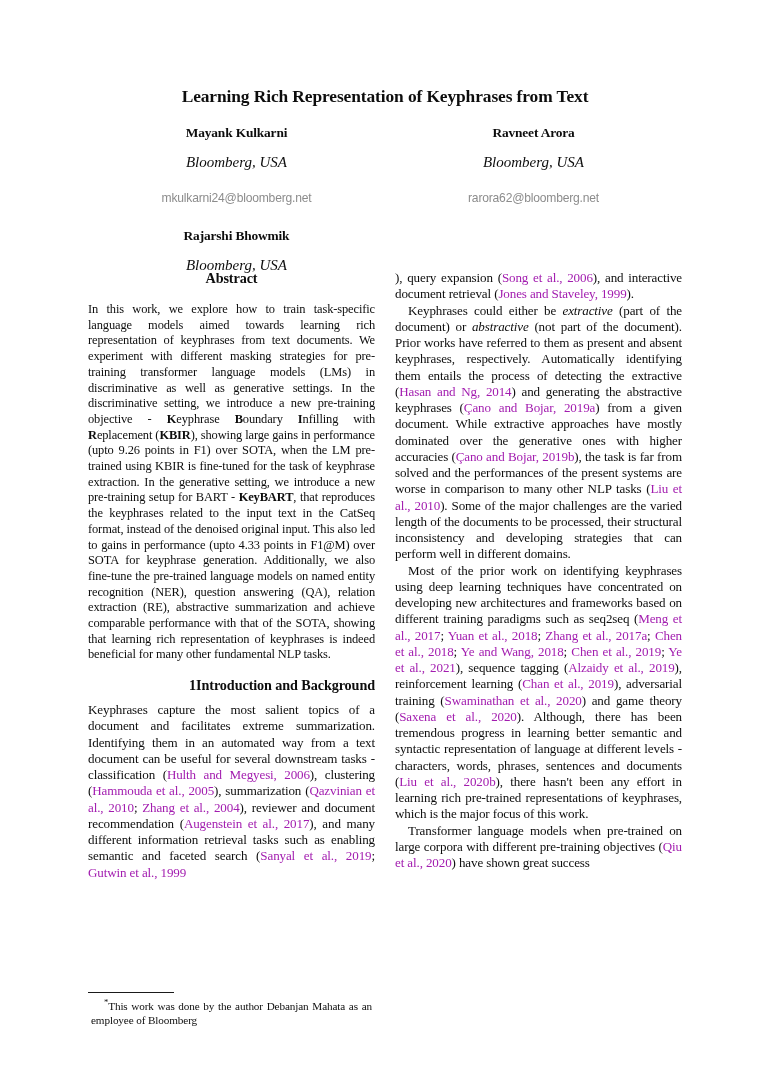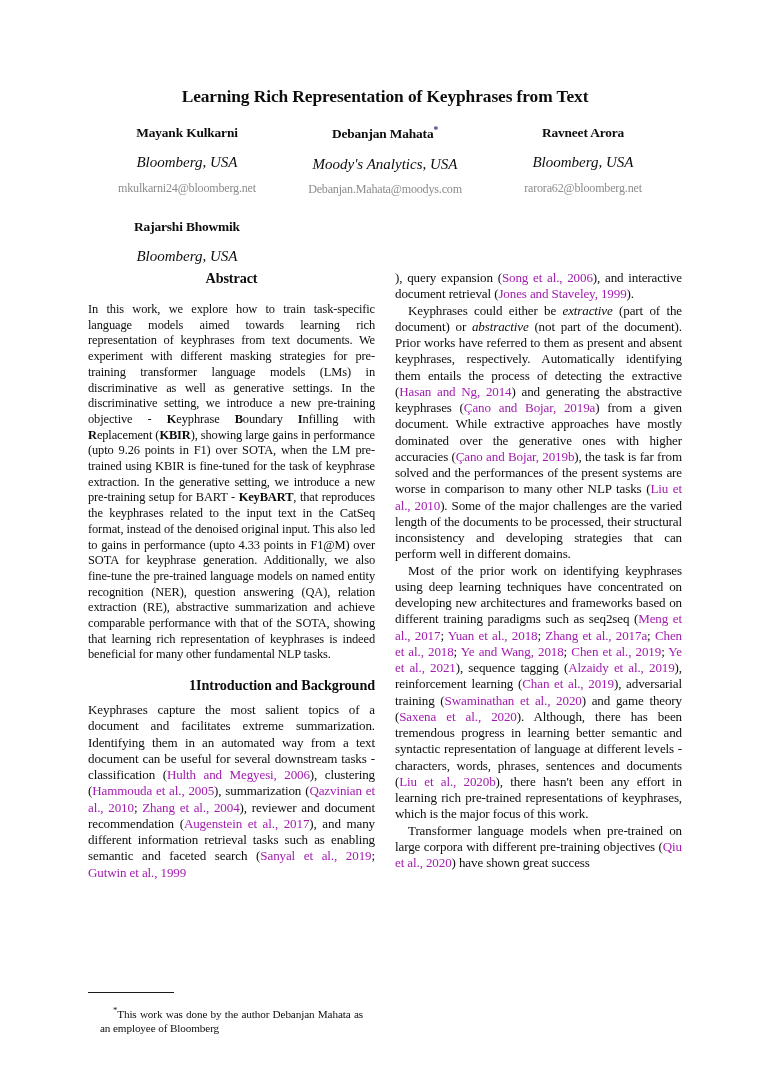--- a/index.html
+++ b/index.html
@@ -33,21 +33,21 @@
     font-size: 17.4px;
     font-weight: bold;
     text-align: center;
     letter-spacing: -0.1px;
     margin: 0;
     line-height: 1.2;
   }
   .authors-grid {
     margin-top: 17px;
     display: grid;
-    grid-template-columns: 1fr 1fr 1fr;
+    grid-template-columns: 1fr 1fr;
     row-gap: 20px;
   }
   .author-cell {
     text-align: center;
     line-height: 1.30;
   }
   .author-name {
     font-size: 13.4px;
     font-weight: bold;
     display: block;
@@ -59,25 +59,25 @@
     vertical-align: super;
     font-weight: bold;
   }
   .author-affil {
     font-size: 15px;
     display: block;
     margin-top: 12px;
     font-style: italic;
   }
   .author-email {
-    font-family: Liberation Serif, serif;
+    font-family: Liberation Sans, sans-serif;
     font-size: 12.1px;
     color: #8c8c8c;
     display: block;
-    margin-top: 8px;
+    margin-top: 18px;
     letter-spacing: -0.2px;
   }
   
   .columns {
     position: absolute;
     left: 88px;
     top: 270px;
     width: 594px;
     height: 790px;
   }
@@ -139,45 +139,40 @@
     height: 0;
     border-top: 0.9px solid #1a1a1a;
     margin: 0 0 4px 0;
   }
   .footnote-text {
     font-size: 11.2px;
     line-height: 1.25;
     text-align: justify;
     text-indent: 13px;
     letter-spacing: -0.12px;
-    margin: 12px;
+    margin: 3px;
   }
   .fn-star { vertical-align: super; font-size: 8.6px; }
 </style>
 </head>
 <body>
 
 <div class="page">
 
   <div class="title-block">
     <h1 class="paper-title">Learning Rich Representation of Keyphrases from Text</h1>
 
     <div class="authors-grid">
 
       <div class="author-cell">
         <span class="author-name"><span>Mayank Kulkarni</span></span>
         <span class="author-affil">Bloomberg, USA</span>
         <span class="author-email">mkulkarni24@bloomberg.net</span>
       </div>
 
-      <div class="author-cell">
-        <span class="author-name"><span>Debanjan Mahata</span><sup class="author-sup">*</sup></span>
-        <span class="author-affil">Moody's Analytics, USA</span>
-        <span class="author-email">Debanjan.Mahata@moodys.com</span>
-      </div>
 
       <div class="author-cell">
         <span class="author-name"><span>Ravneet Arora</span></span>
         <span class="author-affil">Bloomberg, USA</span>
         <span class="author-email">rarora62@bloomberg.net</span>
       </div>
 
       <div class="author-cell">
         <span class="author-name"><span>Rajarshi Bhowmik</span></span>
         <span class="author-affil">Bloomberg, USA</span>

